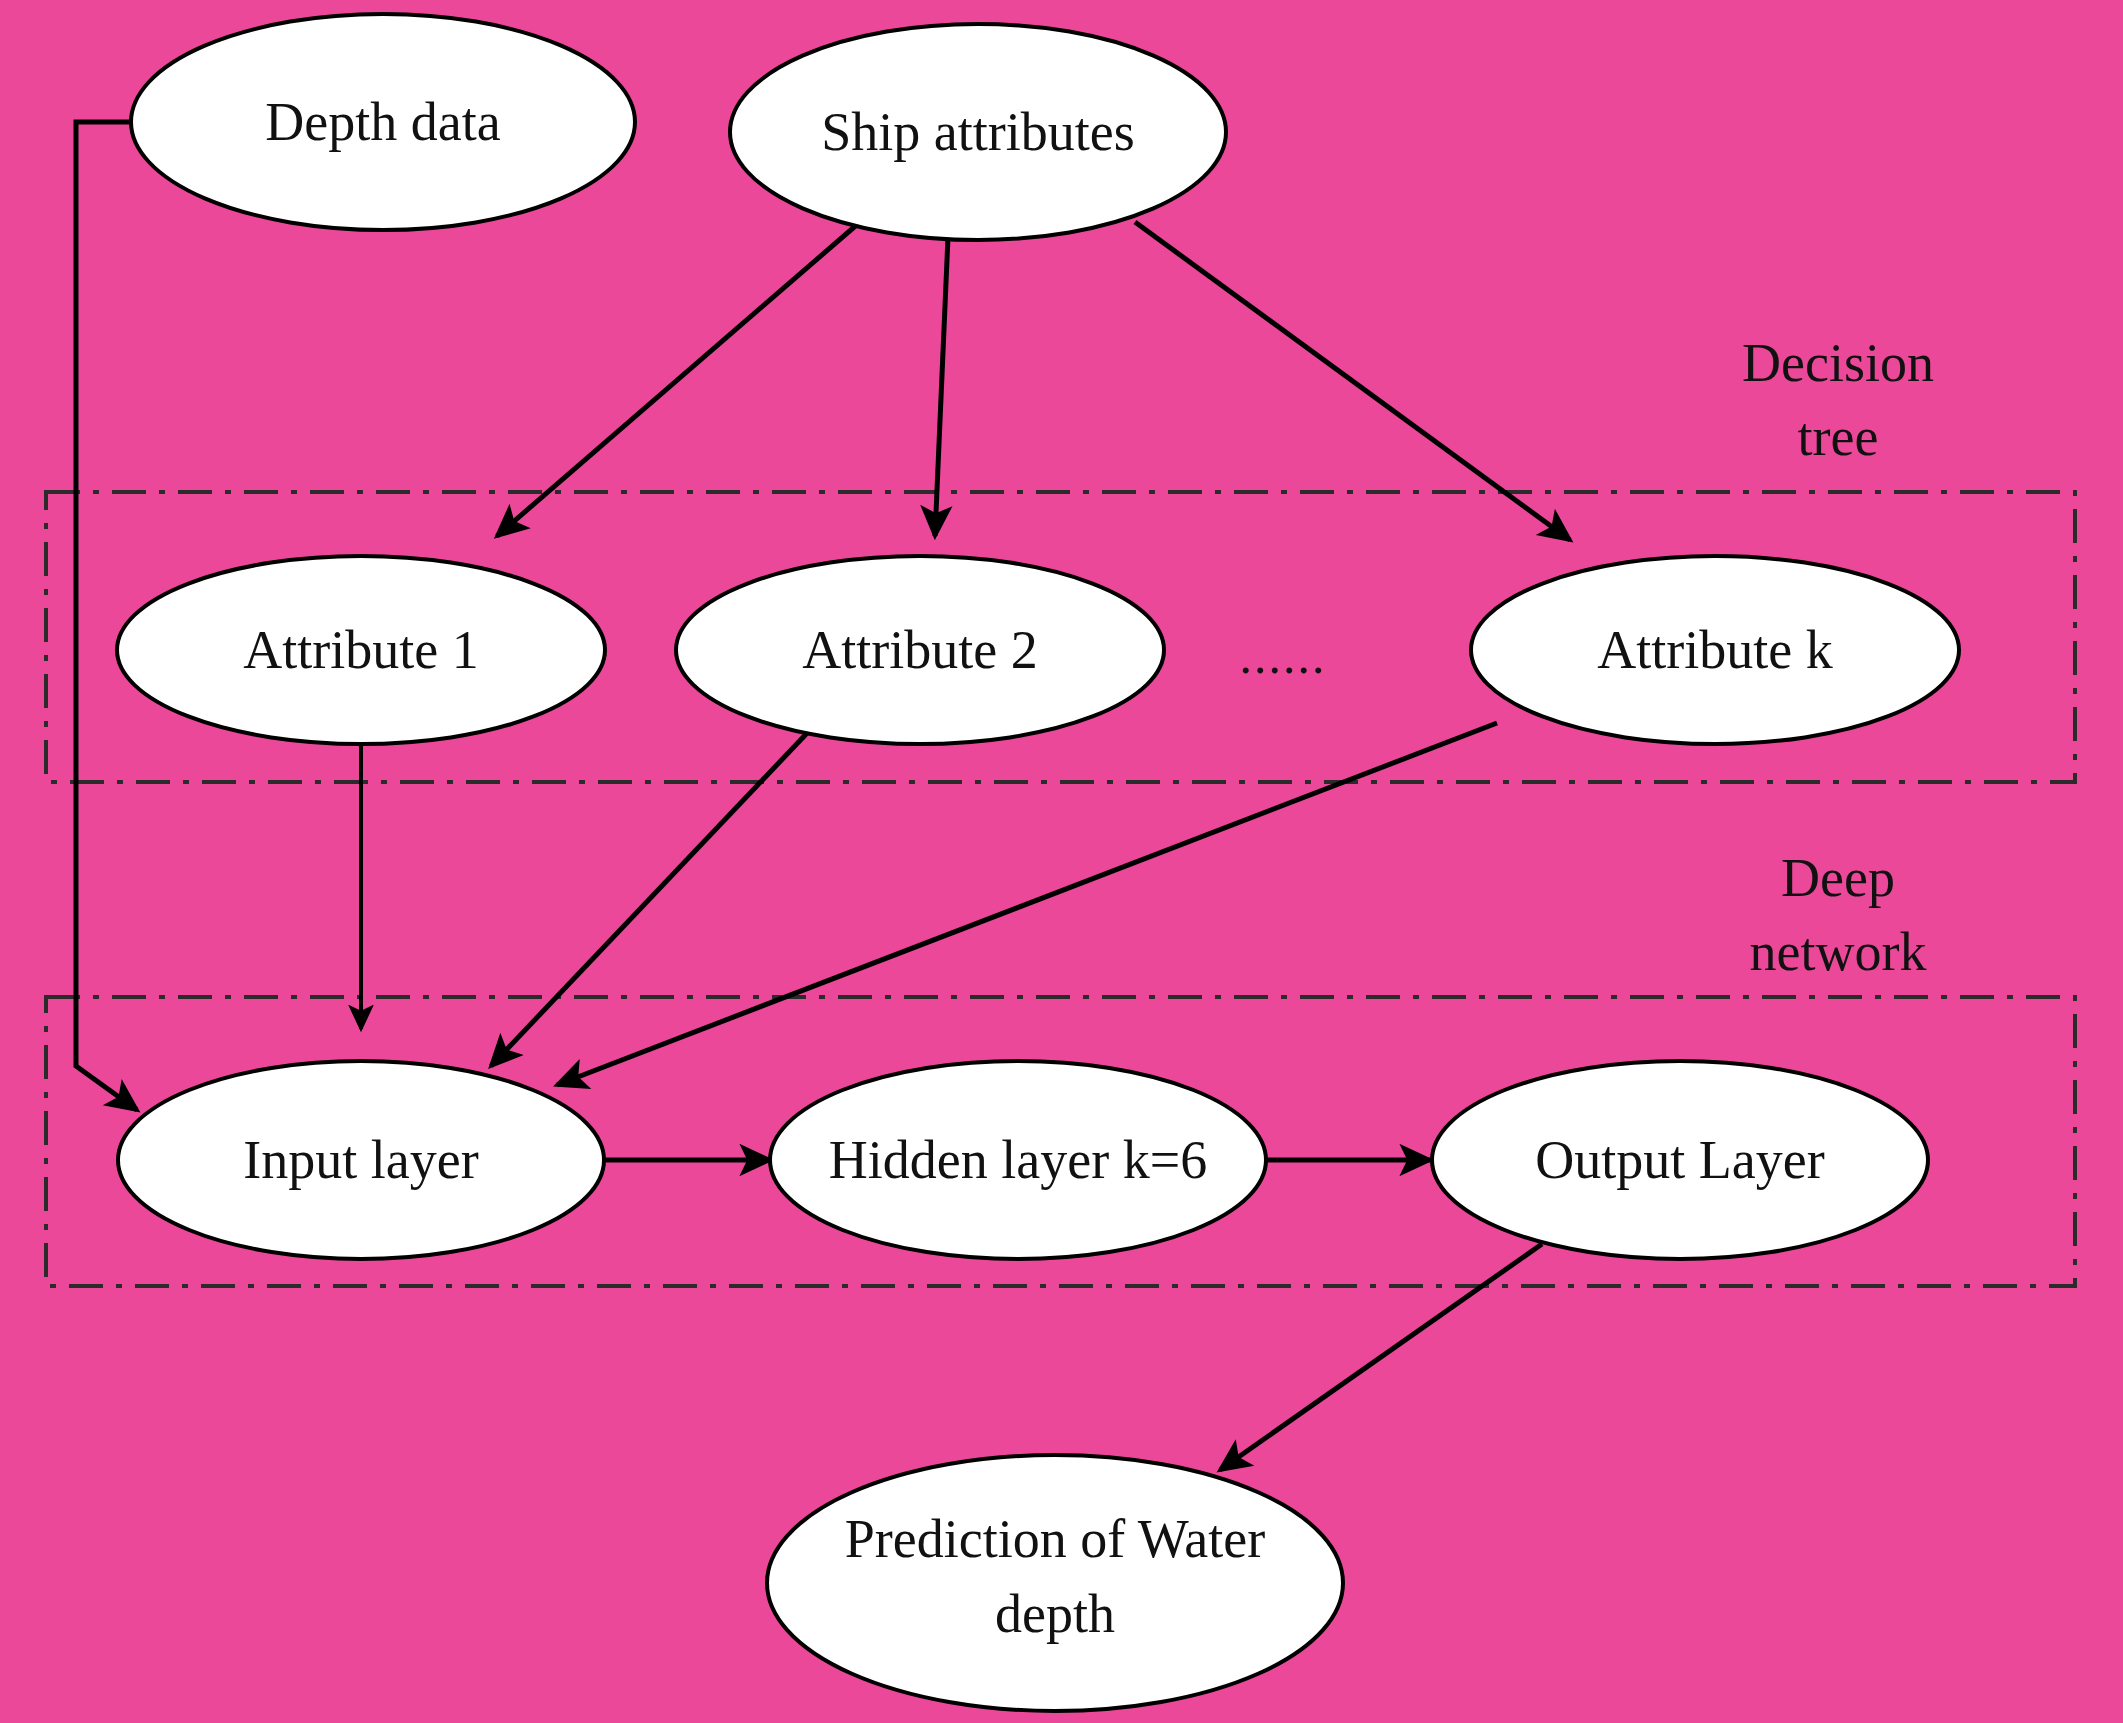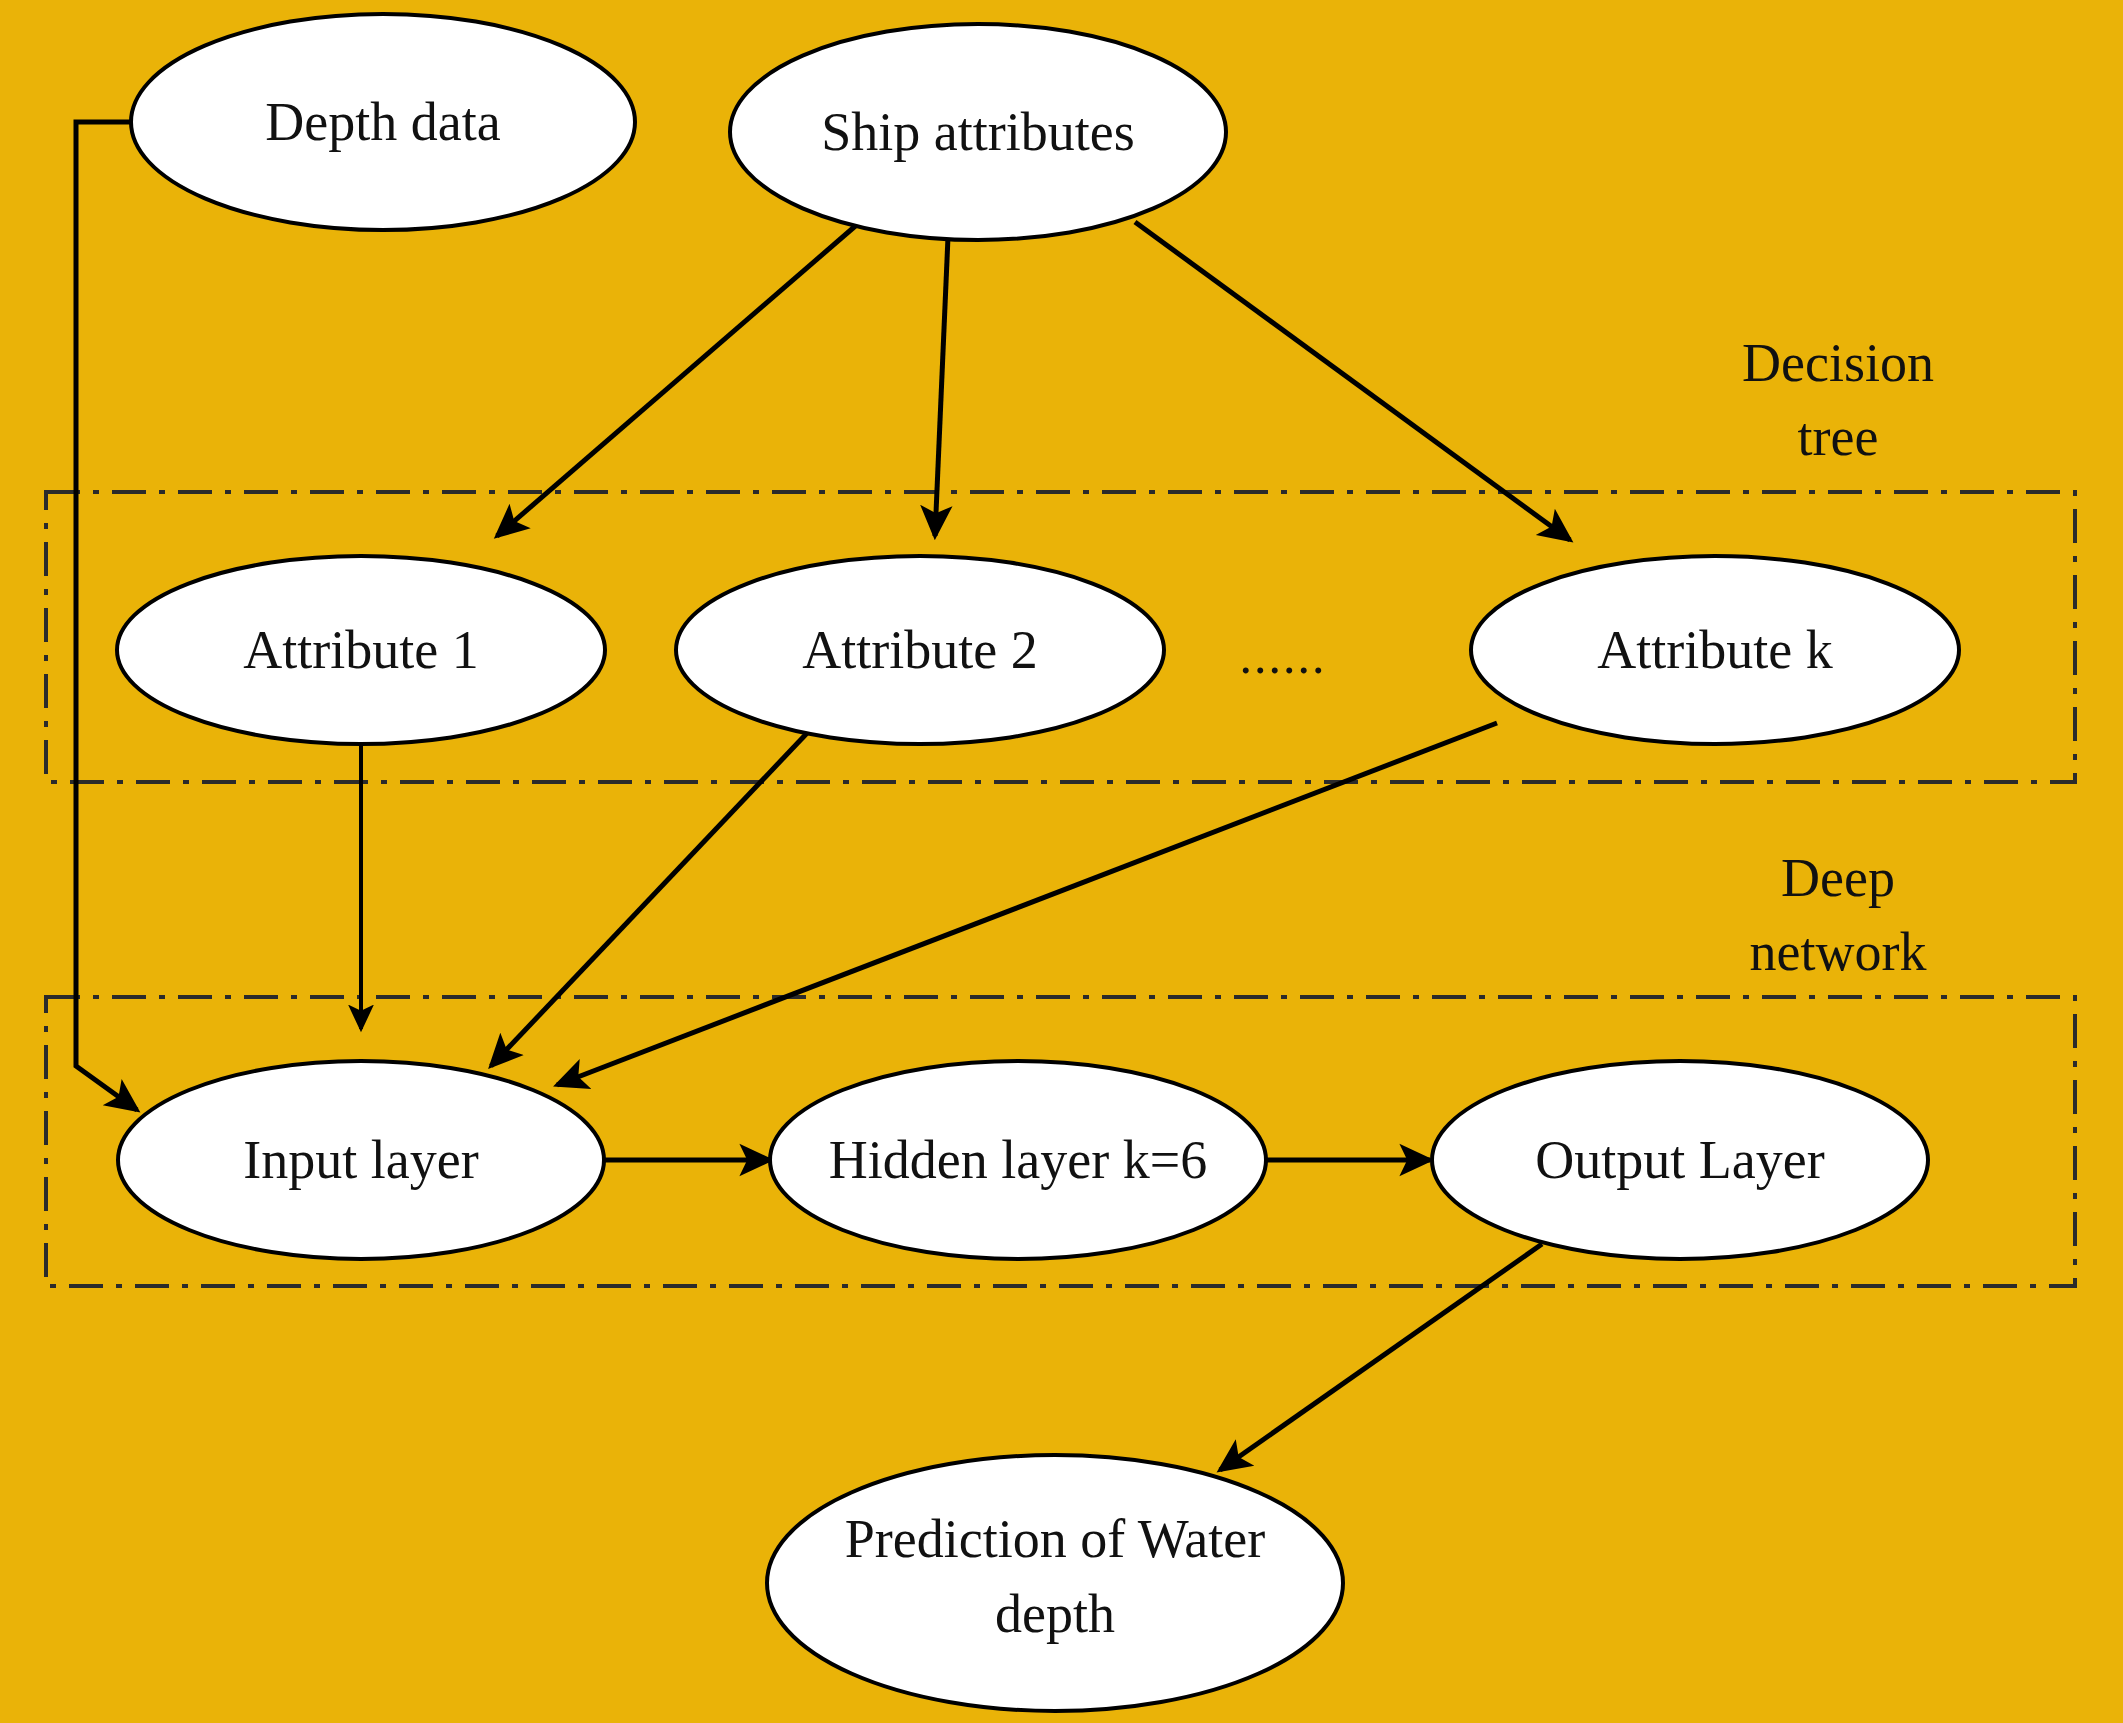--- a/index.html
+++ b/index.html
@@ -10,21 +10,21 @@
   body {
     width: 2123px;
     height: 1723px;
     font-family: "Liberation Serif", "DejaVu Serif", serif;
     overflow: hidden;
   }
   #diagram-root {
     position: relative;
     width: 2123px;
     height: 1723px;
-    background: #eab308;
+    background: #ec4899;
   }
   svg.canvas {
     position: absolute;
     top: 0;
     left: 0;
     width: 2123px;
     height: 1723px;
     display: block;
   }
   .node-ellipse {

